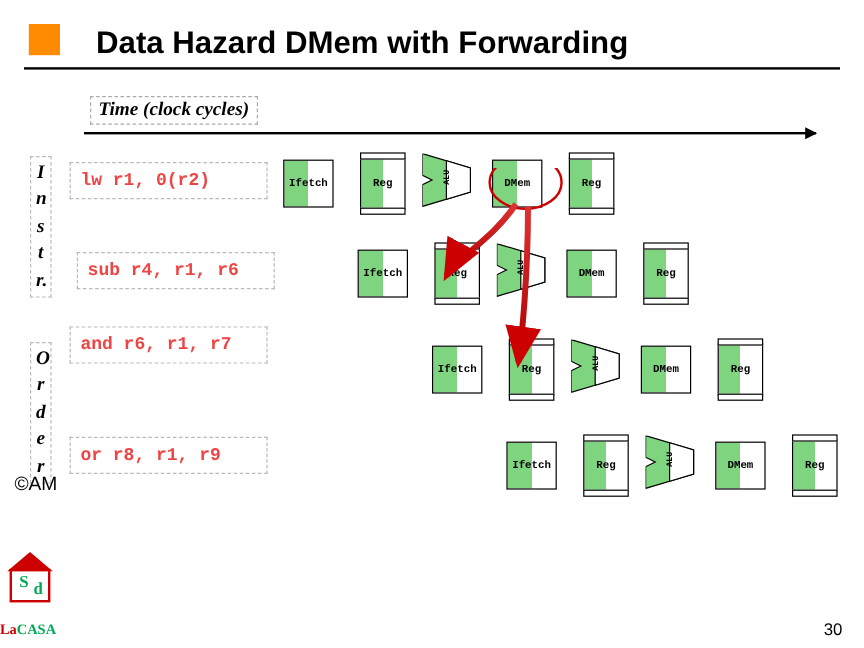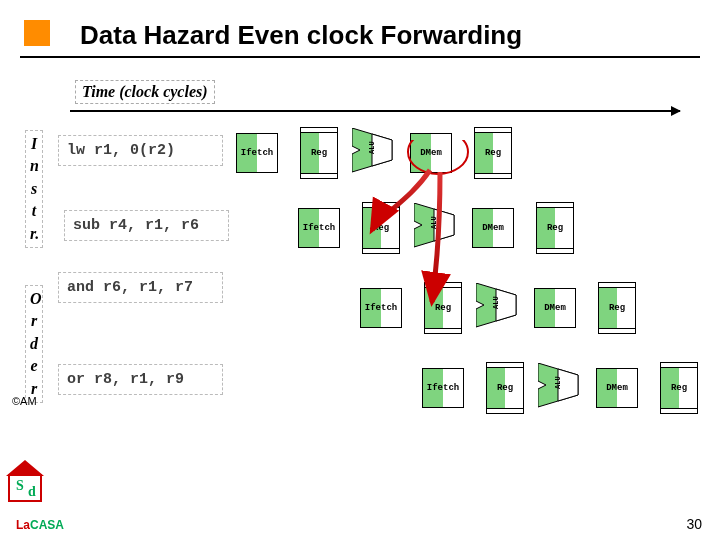--- a/index.html
+++ b/index.html
@@ -81,21 +81,21 @@
   .order-col-label span { display: block; }
   .instr-box {
     position: absolute;
     background: #fff;
     border: 1px dashed #bbb;
     font-family: "Courier New", monospace;
     font-weight: bold;
     font-size: 15px;
     padding: 6px 8px;
     width: 165px;
-    color: #404040;
+    color: #ef4444;
   }
   .pipeline { position: absolute; display: flex; gap: 0; align-items: center; }
   .stage {
     width: 58px; height: 50px;
     display: flex; align-items: center; justify-content: center;
     position: relative;
     margin-right: 4px;
   }
   .ifetch, .dmem {
     border: 1px solid #000;
@@ -121,21 +121,21 @@
     content: ""; position: absolute; left: -1px; right: -1px;
     border: 1px solid #000; height: 4px; background: #fff;
   }
   .reg::before { top: -5px; }
   .reg::after { bottom: -5px; }
   .alu-wrap { width: 46px; height: 50px; position: relative; }
   .alu-svg { position: absolute; top: 0; left: 0; }
   .copyright {
     position: absolute;
     top: 395px; left: 12px;
-    font-size: 11px;
+    font-size: 16px;
     font-family: Arial, sans-serif;
   }
   .logo {
     position: absolute;
     bottom: 10px; left: 8px;
     width: 36px; height: 36px;
   }
   .logo-house {
     width: 34px; height: 28px;
     border: 2px solid #c00;
@@ -152,44 +152,44 @@
   .logo-s {
     position: absolute; top: 2px; left: 6px;
     font-size: 14px; font-weight: bold; color: #0a5;
   }
   .logo-d {
     position: absolute; top: 8px; left: 18px;
     font-size: 14px; font-weight: bold; color: #0a5;
   }
   .lacasa {
     position: absolute;
-    bottom: 8px; left: 16px;
+    bottom: 8px; left: 0;
     font-size: 12px; font-weight: bold;
-    font-family: Liberation Sans, sans-serif;
+    font-family: Liberation Serif, serif;
   }
   .lacasa .red { color: #c00; }
   .lacasa .green { color: #0a5; }
   .page-num {
     position: absolute;
     bottom: 8px; right: 18px;
     font-size: 14px;
     font-family: Arial, sans-serif;
     margin-top: 32px;
   }
   .hazard-overlay {
     position: absolute;
     top: 140px; left: 280px;
     pointer-events: none;
   }
 </style>
 </head>
 <body>
 
 <div class="title-accent"></div>
-<h1 class="title">Data Hazard Even clock Forwarding</h1>
+<h1 class="title">Data Hazard DMem with Forwarding</h1>
 <div class="title-bar" style="top:56px"></div>
 
 <div class="time-label">Time (clock cycles)</div>
 <div class="time-arrow"></div>
 
 <div class="instr-col-label">
   <span>I</span>
   <span>n</span>
   <span>s</span>
   <span>t</span>

